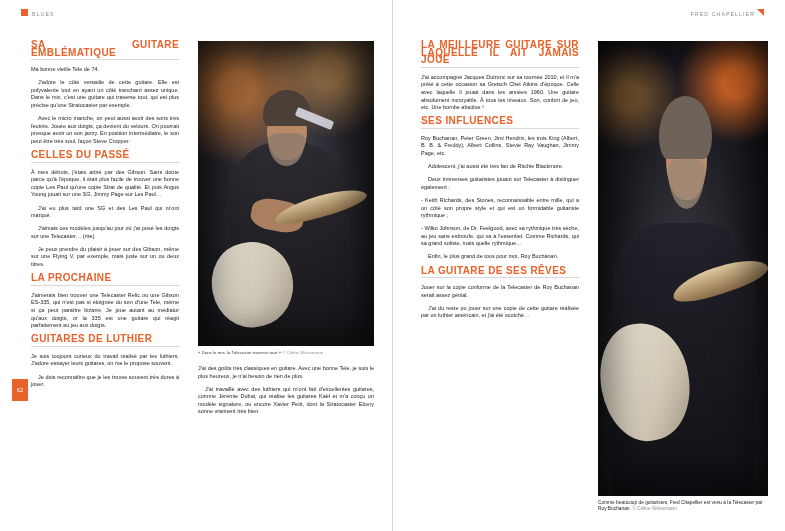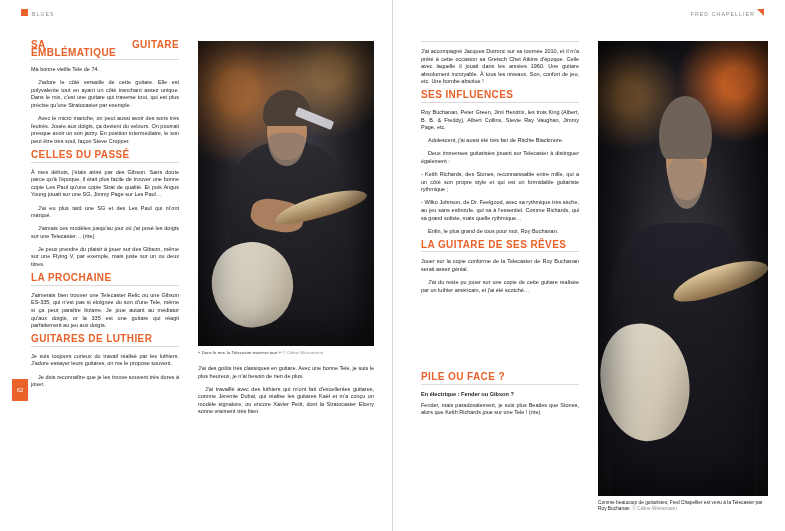--- a/index.html
+++ b/index.html
@@ -297,44 +297,39 @@
     <span>« Dans le mix, la Telecaster traverse tout »</span>
     <span class="credit">© Céline Weissmann</span>
   </div>
 
   <div class="col" id="c2">
     <p class="noind">J'ai des goûts très classiques en guitare. Avec une bonne Tele, je suis le plus heureux, je n'ai besoin de rien de plus.</p>
     <p>J'ai travaillé avec des luthiers qui m'ont fait d'excellentes guitares, comme Jérémie Dubal, qui réalise les guitares Kaël et m'a conçu un modèle signature, ou encore Xavier Petit, dont la Stratocaster Elcery sonne vraiment très bien.</p>
   </div>
 
   <div class="col" id="c3">
+    <h2 class="sect">LA MEILLEURE GUITARE SUR LAQUELLE IL AIT JAMAIS JOUÉ</h2>
     <div class="rule"></div>
     <p class="noind">J'ai accompagné Jacques Dutronc sur sa tournée 2010, et il m'a prêté à cette occasion sa Gretsch Chet Atkins d'époque. Celle avec laquelle il jouait dans les années 1960. Une guitare absolument incroyable. À tous les niveaux. Son, confort de jeu, etc. Une bombe absolue !</p>
 
     <h2 class="sect">SES INFLUENCES</h2>
     <div class="rule"></div>
     <p class="noind">Roy Buchanan, Peter Green, Jimi Hendrix, les trois King (Albert, B. B. &amp; Freddy), Albert Collins, Stevie Ray Vaughan, Jimmy Page, etc.</p>
     <p>Adolescent, j'ai aussi été très fan de Ritchie Blackmore.</p>
     <p>Deux immenses guitaristes jouant sur Telecaster à distinguer également :</p>
     <p class="noind">- Keith Richards, des Stones, reconnaissable entre mille, qui a un côté son propre style et qui est un formidable guitariste rythmique ;</p>
     <p class="noind">- Wilko Johnson, de Dr. Feelgood, avec sa rythmique très sèche, au jeu sans esbroufe, qui va à l'essentiel. Comme Richards, qui sa grand soliste, mais quelle rythmique…</p>
     <p>Enfin, le plus grand de tous pour moi, Roy Buchanan.</p>
 
     <h2 class="sect">LA GUITARE DE SES RÊVES</h2>
     <div class="rule"></div>
     <p class="noind">Jouer sur la copie conforme de la Telecaster de Roy Buchanan serait assez génial.</p>
     <p>J'ai du reste pu jouer sur une copie de cette guitare réalisée par un luthier américain, et j'ai été scotché…</p>
   </div>
 
-  <div class="col" id="c4">
-    <h2 class="sect">PILE OU FACE ?</h2>
-    <div class="rule"></div>
-    <h3 class="sub">En électrique : Fender ou Gibson ?</h3>
-    <p class="noind">Fender, mais paradoxalement, je suis plus Beatles que Stones, alors que Keith Richards joue sur une Tele ! (rire)</p>
-  </div>
 
   <div class="photo" id="photo-right">
     <div id="rp-bg"></div>
     <div class="body-shape" id="rp-torso"></div>
     <div class="body-shape" id="rp-head"></div>
     <div class="body-shape" id="rp-hair"></div>
     <div class="body-shape" id="rp-beard"></div>
     <div id="rp-neck" class="body-shape"></div>
     <div id="rp-guitar" class="body-shape"></div>
     <div class="vignette"></div>

